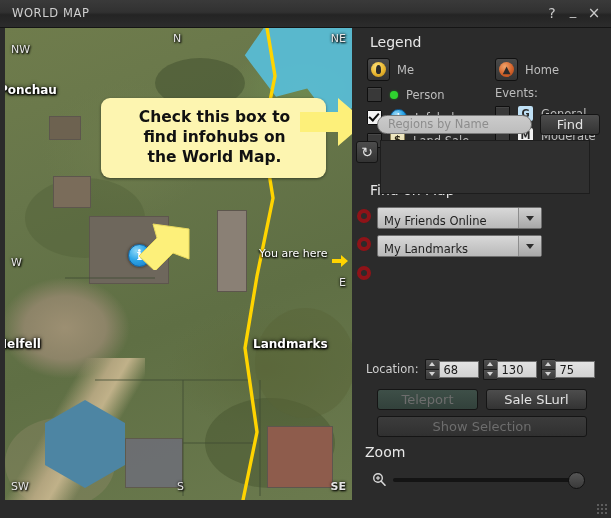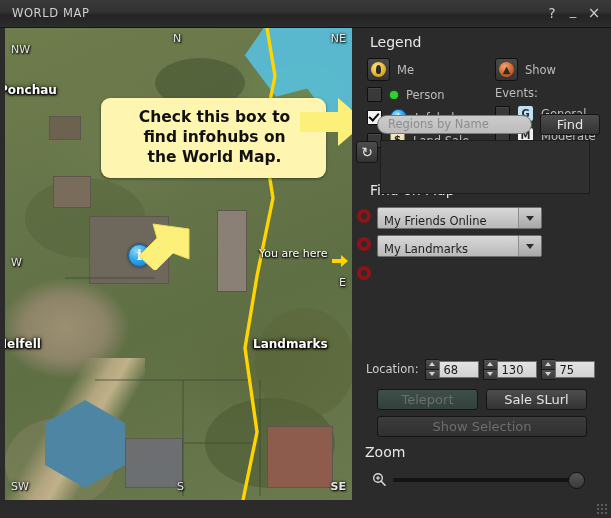--- a/index.html
+++ b/index.html
@@ -571,21 +571,21 @@
       <div class="iconbtn">
           <div class="me-dot"></div>
         </div>
       <span>Me</span>
     </div>
 
     <div class="legend-row" style="left:133px; top:30px; gap:7px;">
       <div class="iconbtn">
           <div class="home-dot">▲</div>
         </div>
-      <span>Show</span>
+      <span>Home</span>
     </div>
 
     <div class="legend-row" style="left:5px; top:59px; gap:8px;">
       <div class="cbox"></div>
       <div class="dot-person"></div>
       <span>Person</span>
     </div>
 
     <div class="legend-row" style="left:5px; top:81px; gap:8px;">
       <div class="cbox checked"></div>

